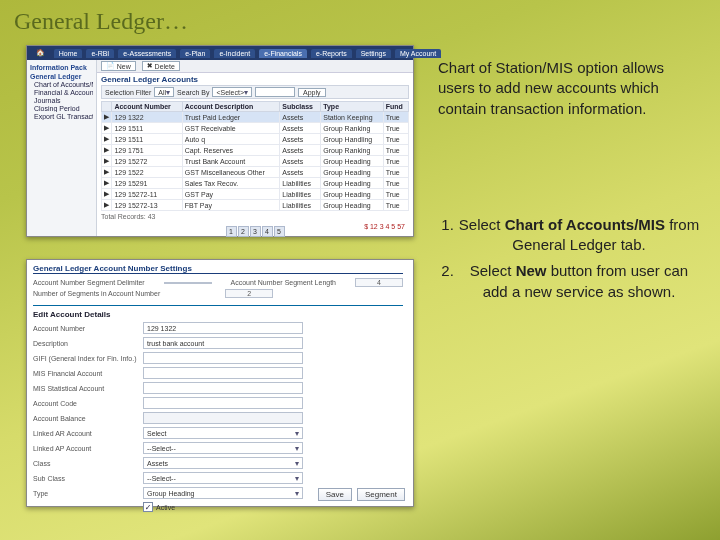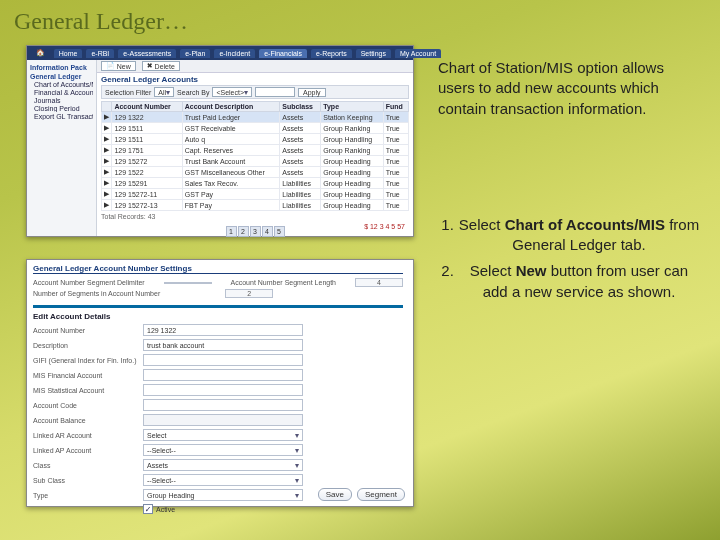--- a/index.html
+++ b/index.html
@@ -79,29 +79,29 @@
   table.grid tr.sel td { background:#d6e3f5;}
   .grid-footer { display:flex; justify-content:center; gap:1px; margin-top:6px;}
   .pg { width:11px; height:11px; background:#dfe6f1; border:1px solid #aeb9cd; font-size:7px; display:flex; align-items:center; justify-content:center;}
   .total { position:absolute; right:8px; bottom:6px; color:#b02020; font-size:7px;}
 
   
   .p2 { height: 248px; padding: 4px 10px 4px 6px; position:relative;}
   .p2-h { color:#1a3d7a; font-size:8px; font-weight:bold; border-bottom:1px solid #1a3d7a; margin-bottom:3px;}
   .seg-row { display:flex; align-items:center; justify-content:space-between; font-size:7px; color:#555; padding:1px 0;}
   .seg-row .v { border:1px solid #b8c1d0; background:#f5f7fa; width:48px; text-align:center;}
-  .p2-h2 { font-weight:bold; font-size:8px; color:#223; margin:6px 0 3px 0; border-top:3px solid #0369a1; padding-top:4px;}
+  .p2-h2 { font-weight:bold; font-size:8px; color:#223; margin:6px 0 3px 0; border-top:1px solid #0369a1; padding-top:4px;}
   .frow { display:flex; align-items:center; margin:3px 0; font-size:7px;}
   .frow label { width:110px; color:#555;}
   .frow .fld { flex:0 0 160px; height:12px; border:1px solid #b8c1d0; background:#fff; padding:0 3px; display:flex; align-items:center;}
   .frow .fld.sel { justify-content:space-between;}
   .chev { font-size:8px; color:#557;}
   .chk { width:10px; height:10px; border:1px solid #7a8aa6; background:#fff; display:inline-flex; align-items:center; justify-content:center; font-size:8px; color:#224; margin-right:3px;}
   .btn-row { position:absolute; right:8px; bottom:5px; display:flex; gap:5px;}
-  .btn { border:1px solid #9aa7ba; background:linear-gradient(#fff,#e9edf4); padding:1px 7px; font-size:8px; border-radius:6px;}
+  .btn { border:1px solid #9aa7ba; background:linear-gradient(#fff,#e9edf4); padding:1px 7px; font-size:8px; border-radius:0;}
 </style>
 </head>
 <body>
 
 <div class="slide">
   <div class="title">General Ledger…</div>
 
   <div class="right-col">
     <p>Chart of Station/MIS option allows users to add new accounts which contain transaction information.</p>
     <div style="height:90px"></div>

